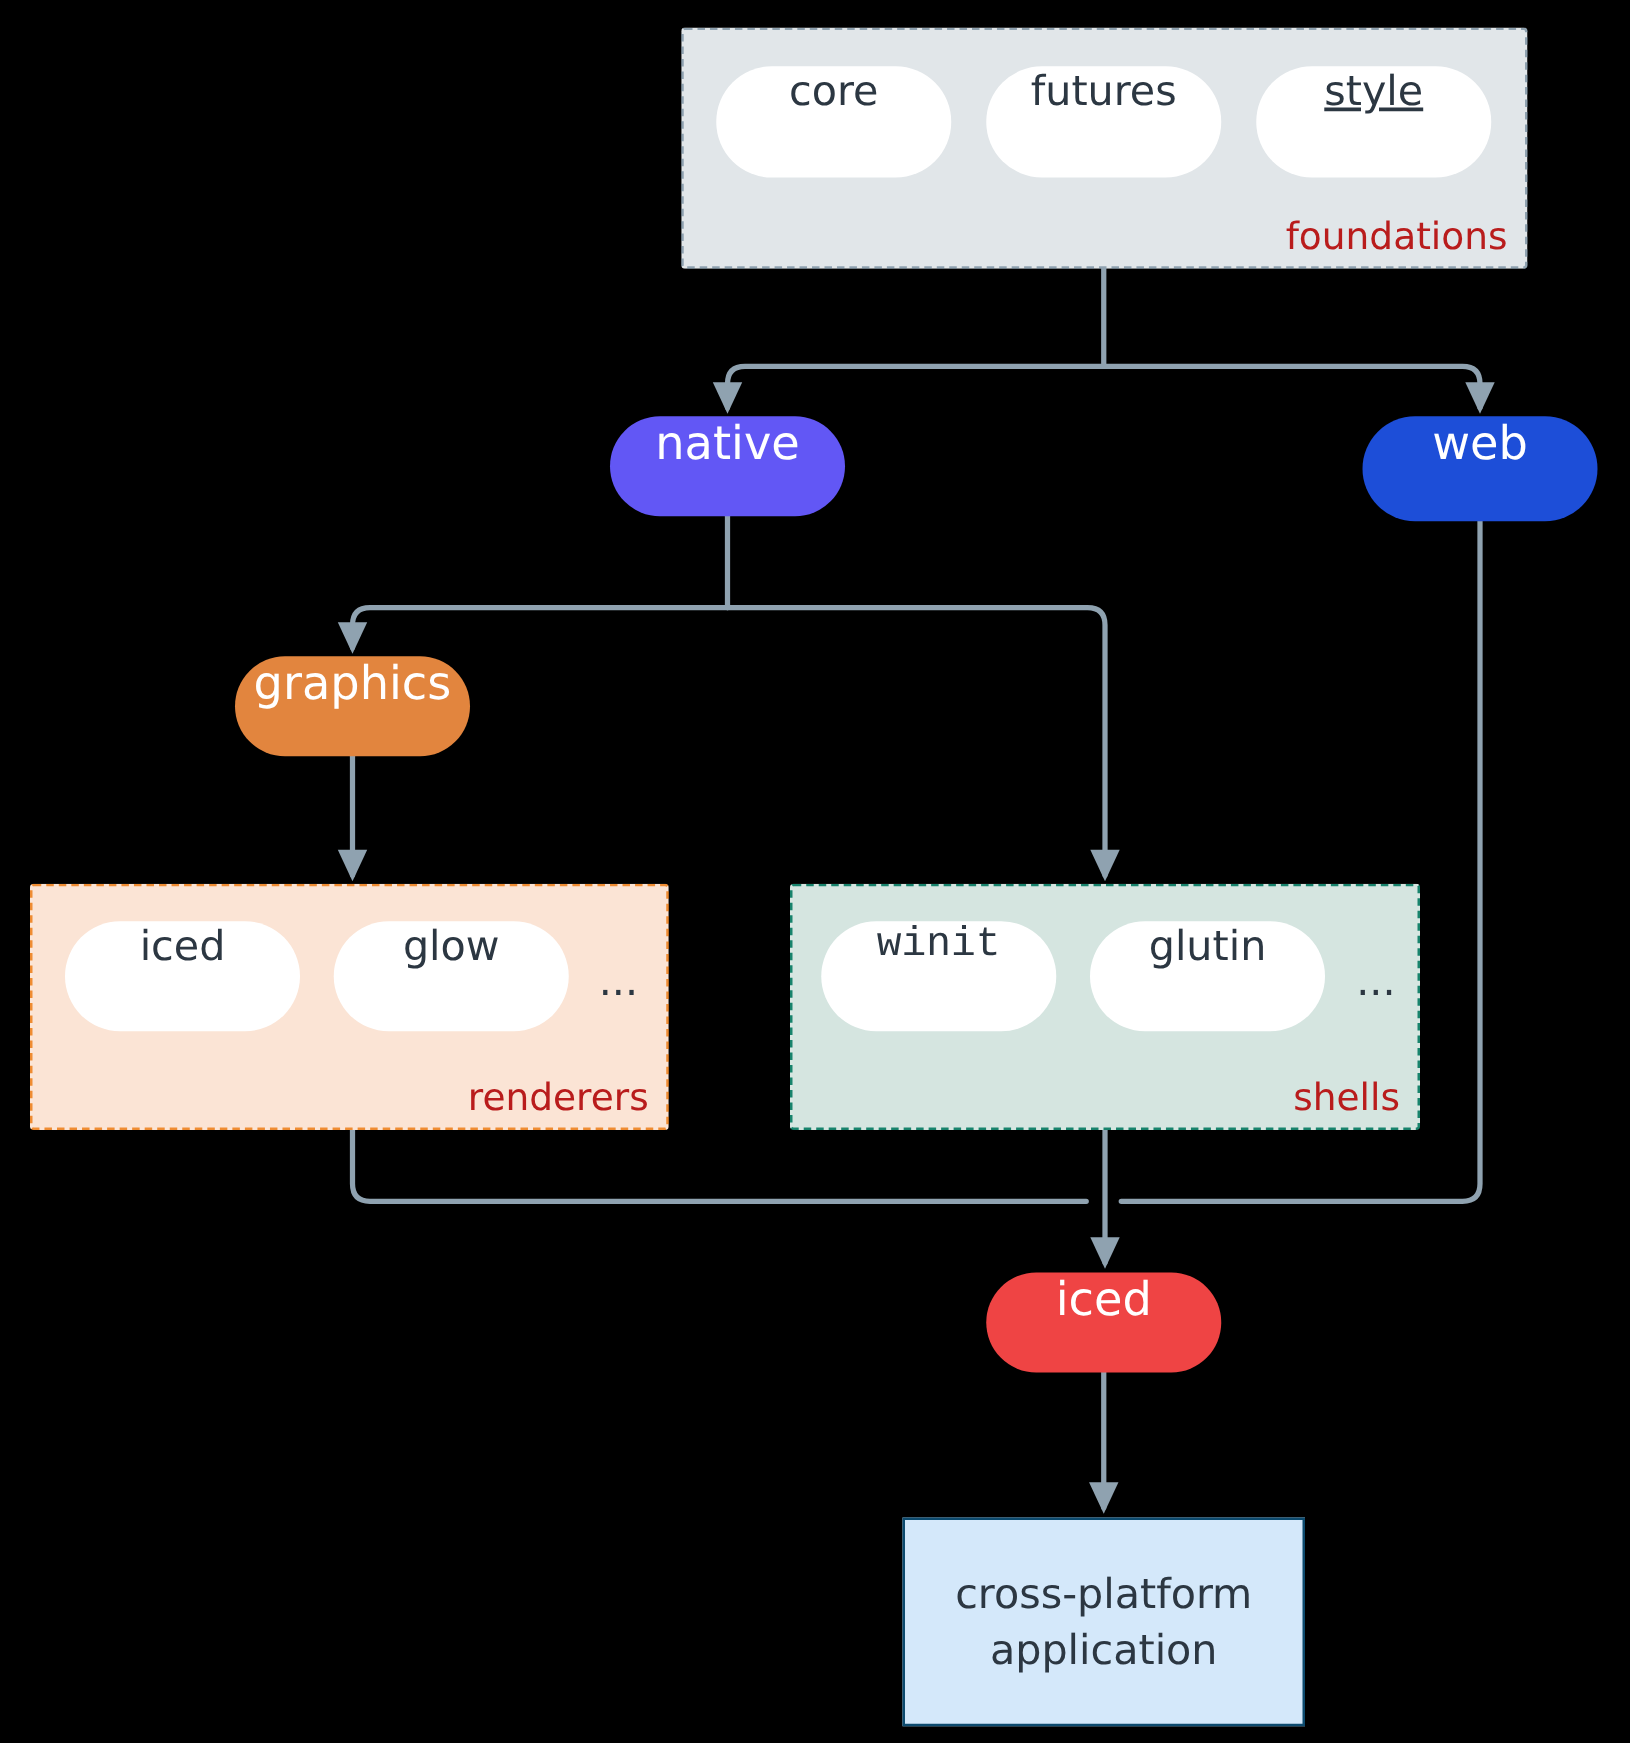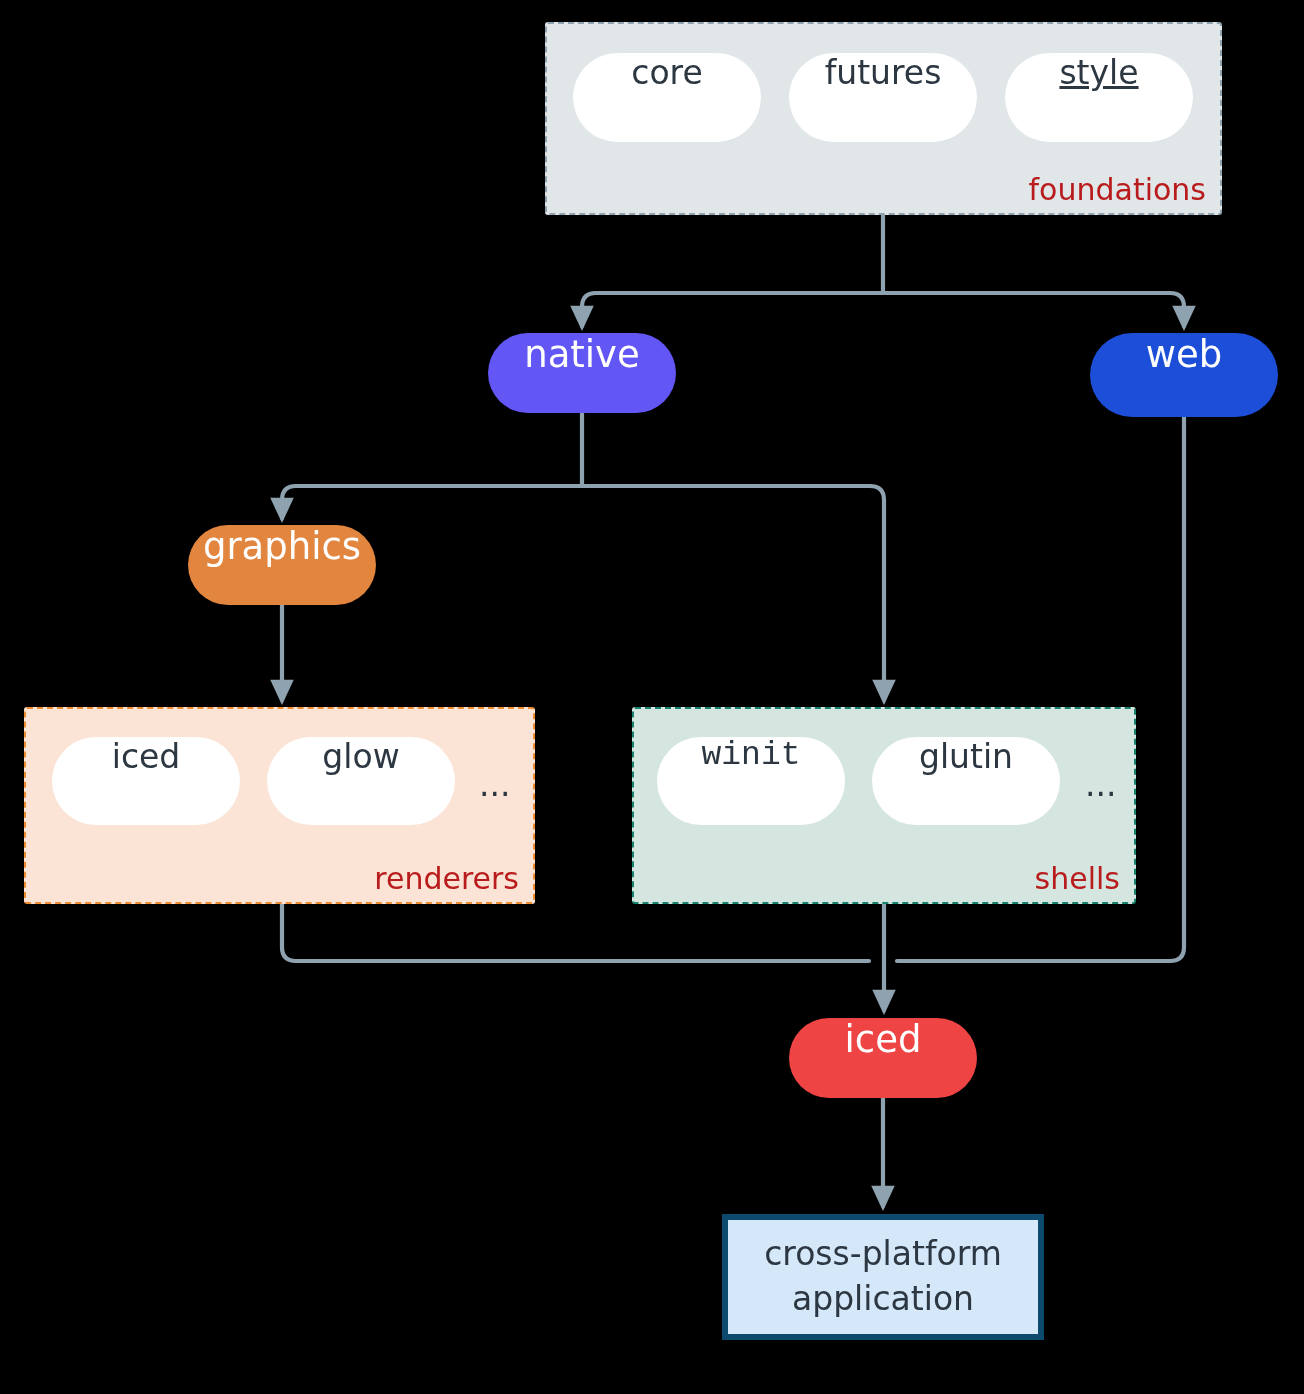--- a/index.html
+++ b/index.html
@@ -124,24 +124,24 @@
   }
   #ellipsis-renderers { left: 479px; top: 768px; }
   #ellipsis-shells    { left: 1085px; top: 768px; }
 
   
   #node-application {
     position: absolute;
     left: 722px;
     top: 1214px;
     width: 322px;
-    height: 126px;
+    height: 167px;
     box-sizing: border-box;
     background: #d4e8fa;
-    border: 6px solid #0c4a6e;
+    border: 2px solid #0c4a6e;
     display: flex;
     flex-direction: column;
     align-items: center;
     justify-content: center;
     color: #2c3742;
     font-size: 33px;
     line-height: 1.35;
     text-align: center;
   }
 </style>

